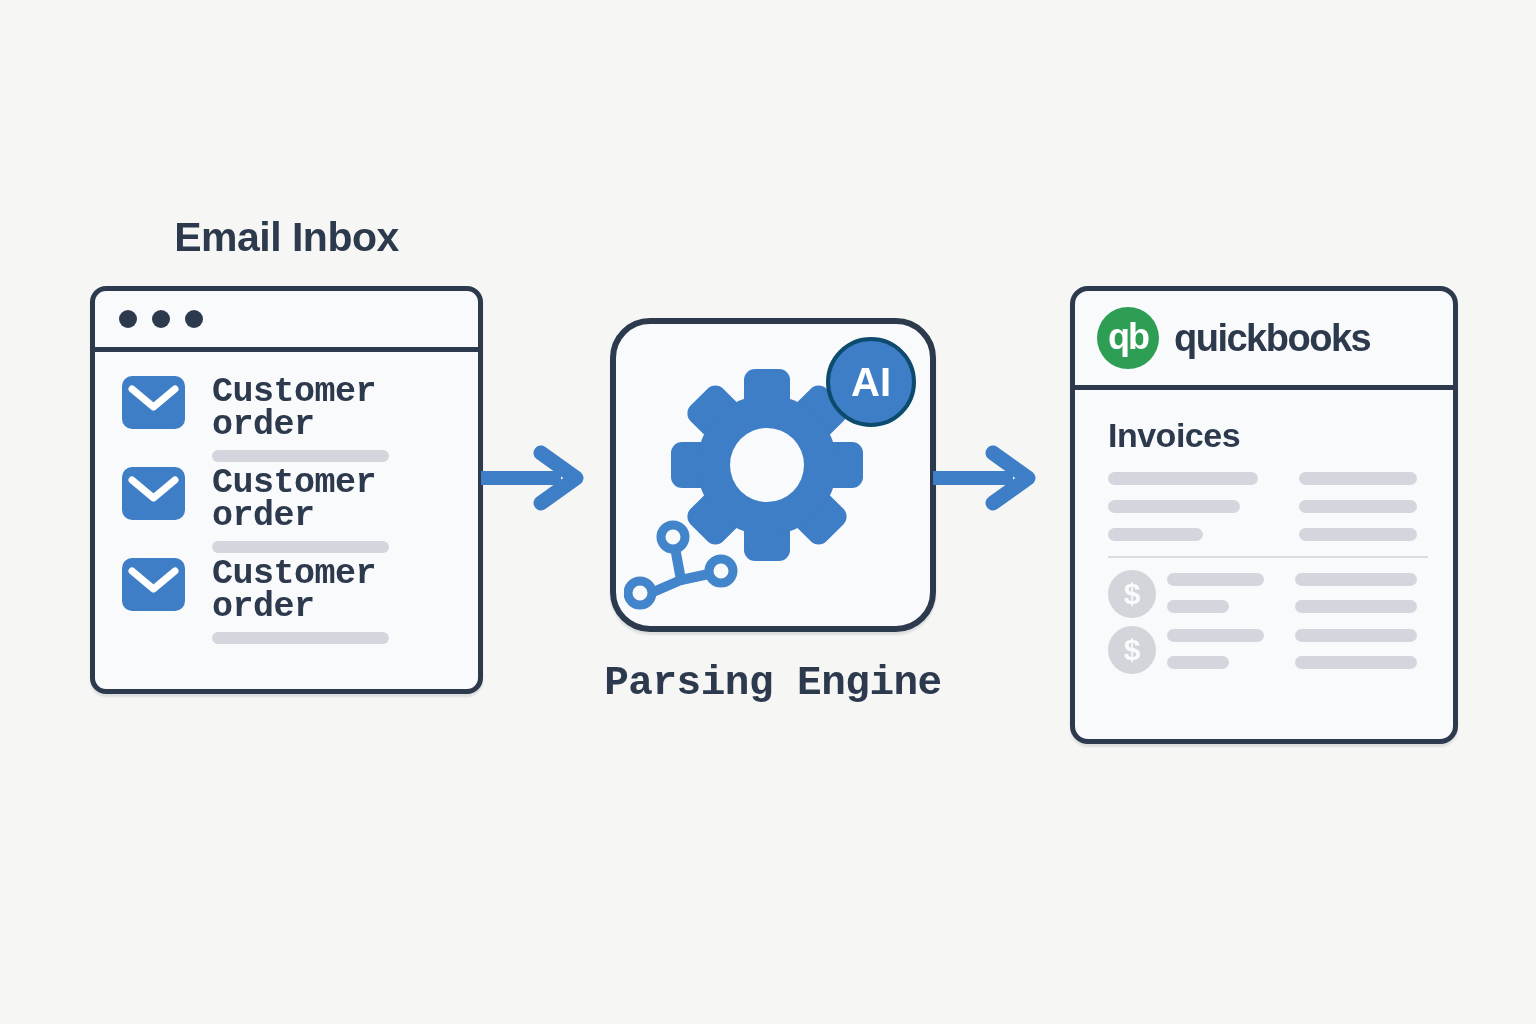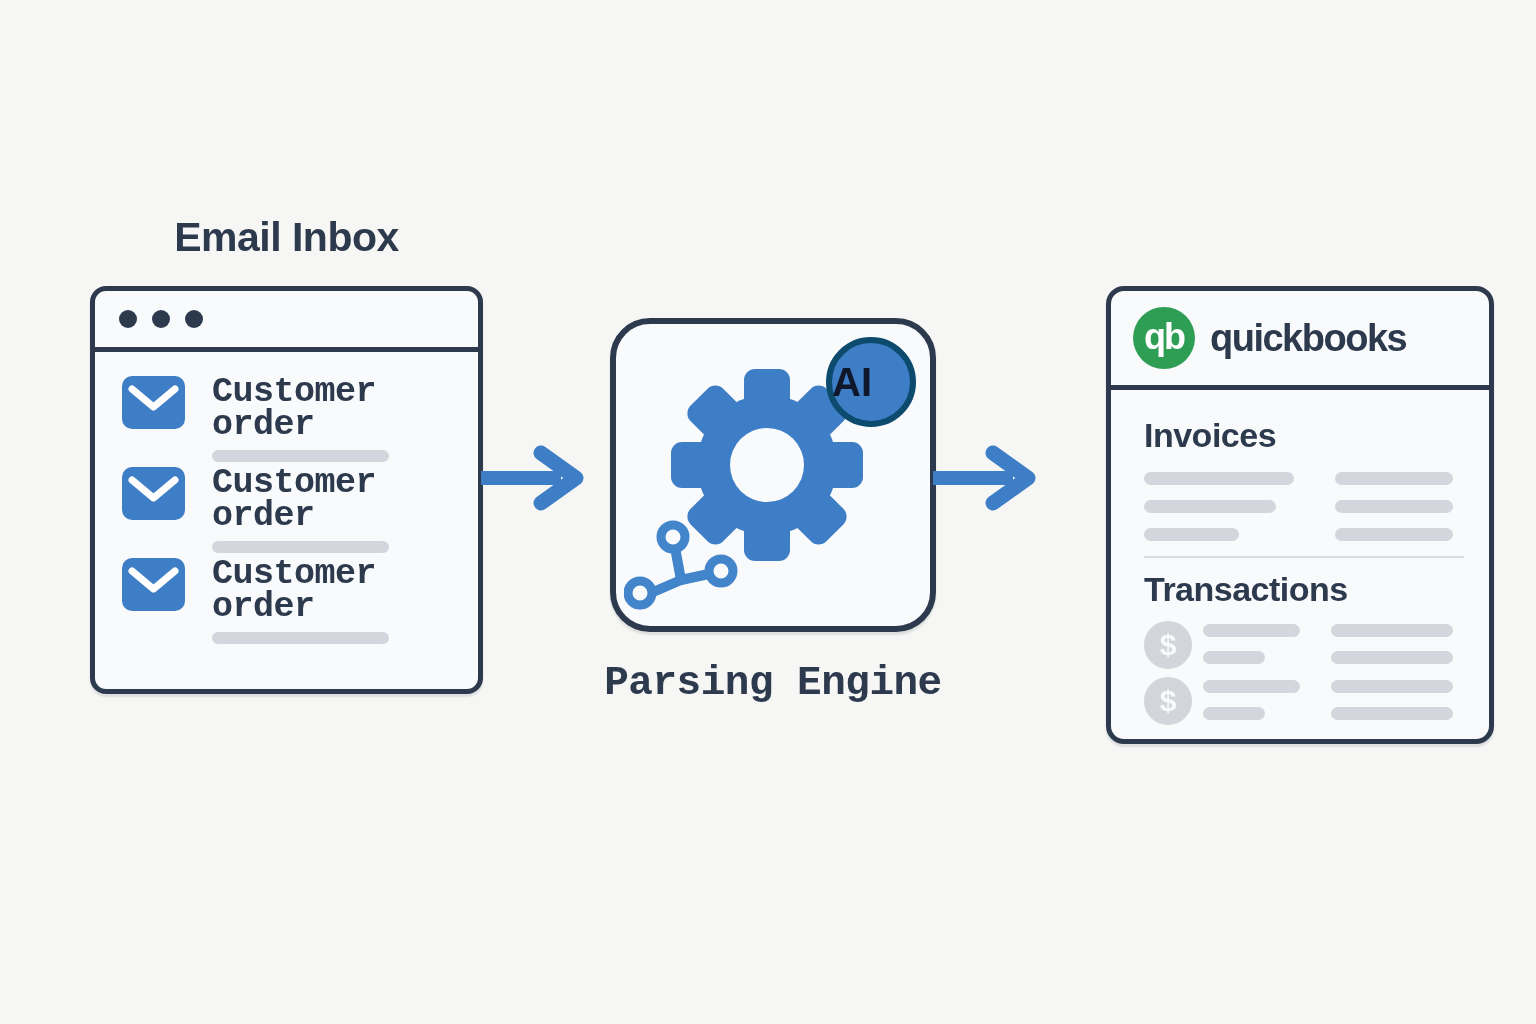--- a/index.html
+++ b/index.html
@@ -68,36 +68,35 @@
     background: #f9fafb;
     border: 6px solid #2d3a4e;
     border-radius: 40px;
     box-shadow: 0 3px 2px rgba(45,58,78,0.12);
   }
   .gear-wrap { position: absolute; left: 51px; top: 41px; width: 200px; height: 200px; }
   .ai-badge {
     position: absolute; left: 210px; top: 13px;
     width: 90px; height: 90px; border-radius: 50%;
     background: #3d7ec6;
-    border: 6px solid #0c4a6e;
-    display: flex; align-items: center; 
-    color: #0f172a; font-size: 40px; font-weight: 700;
+    border: 4px solid #0c4a6e;
+    display: flex; align-items: center; justify-content: center;
+    color: #ffffff; font-size: 40px; font-weight: 700;
   }
   .branch-wrap { position: absolute; left: 8px; top: 196px; width: 115px; height: 90px; }
 
   
   .qb-panel {
     position: absolute;
     left: 1070px; top: 286px;
     width: 388px; height: 458px;
     background: #f9fafb;
     border: 5px solid #2d3a4e;
     border-radius: 18px;
     box-shadow: 0 3px 2px rgba(45,58,78,0.12);
-    margin-left: 36px;
   }
   .qb-header {
     height: 99px;
     border-bottom: 5px solid #2d3a4e;
     display: flex; align-items: center;
     padding-left: 22px;
   }
   .qb-logo {
     width: 62px; height: 62px; border-radius: 50%;
     background: #2e9e54;
@@ -266,21 +265,20 @@
         <div class="inv-row">
           <span class="inv-left">
               <span class="sk w95"></span>
             </span>
           <span class="sk w122"></span>
         </div>
       </div>
 
       <div class="qb-divider"></div>
 
-      <div class="qb-section-title">Transactions</div>
 
       <div class="tx-list">
         <div class="tx-row">
           <span class="dollar-circle">
             <span>$</span>
           </span>
           <span class="tx-mid">
             <span class="sk w97"></span>
             <span class="sk w62"></span>
           </span>

